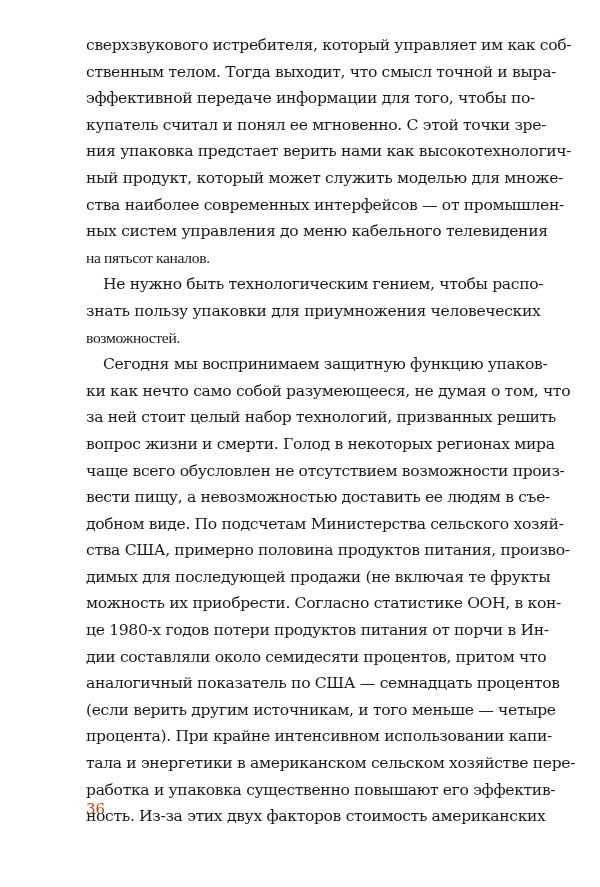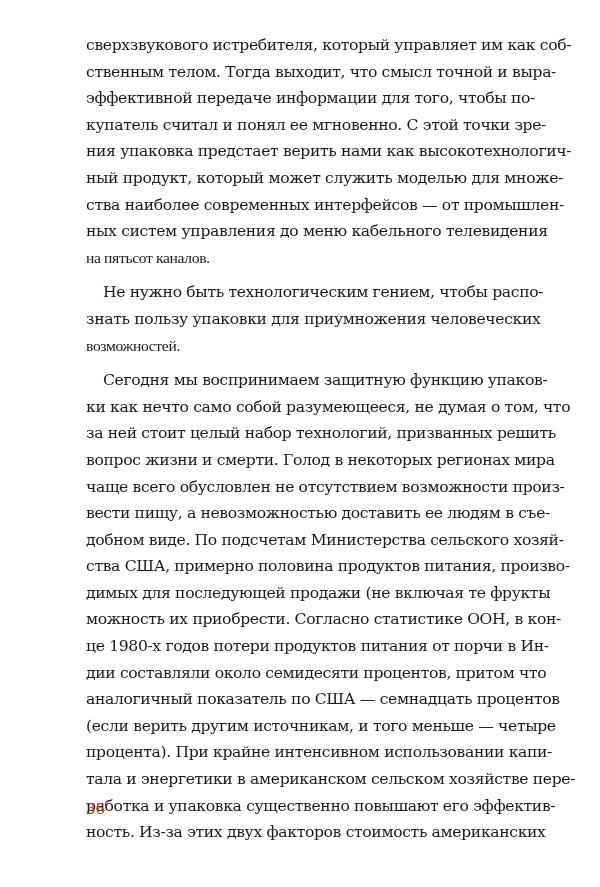--- a/index.html
+++ b/index.html
@@ -30,21 +30,20 @@
       text-align: justify;
       text-align-last: justify;
       letter-spacing: -0.35px;
     }
     .line.last {
       text-align-last: left;
       font-family: Liberation Serif, serif;
     }
     .line.indent {
       text-indent: 17px;
-      margin-top: 8px;
     }
     .page-number {
       position: absolute;
       left: 86px;
       top: 799px;
       font-size: 15px;
       line-height: 20px;
       color: #c2410c;
     }
   </style>

